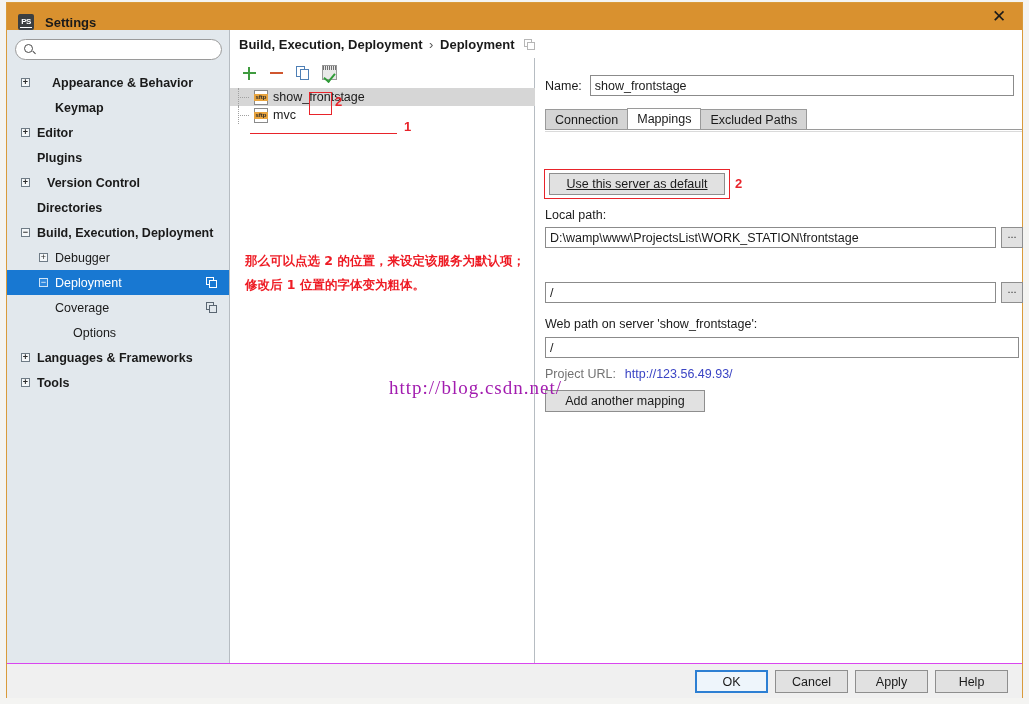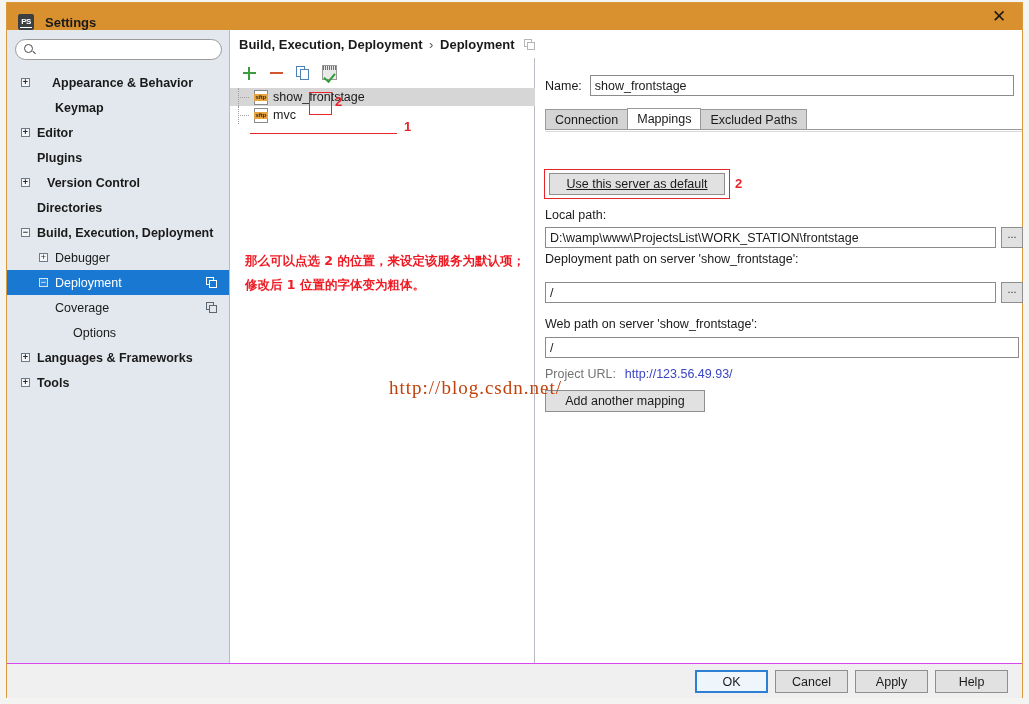--- a/index.html
+++ b/index.html
@@ -517,21 +517,21 @@
     position: absolute;
     left: 10px; top: 360px;
     width: 160px; height: 22px;
   }
 
   .watermark {
     position: absolute;
     left: 382px; top: 347px;
     font-family: "Liberation Serif", serif;
     font-size: 19px;
-    color: #c2410c;
+    color: #a21caf;
     white-space: nowrap;
     letter-spacing: 1px;
   }
 
   
   .footer {
     position: absolute;
     left: 0; top: 660px;
     width: 1015px; height: 34px;
     background: #f0f0f0;
@@ -714,21 +714,20 @@
         <div class="tab-panel-line2"></div>
 
         <div class="use-default-annot"></div>
         <button class="btn use-default-btn">Use this server as default</button>
         <div class="use-default-num">2</div>
 
         <div class="field-label lbl-local">Local path:</div>
         <input class="text-input in-local" type="text" value="D:\wamp\www\ProjectsList\WORK_STATION\frontstage" style="">
         <div class="browse-btn btn-local">...</div>
 
-        <div class="field-label lbl-deploy">Deployment path on server 'show_frontstage':</div>
         <input class="text-input in-deploy" type="text" value="/" style="">
         <div class="browse-btn btn-deploy">...</div>
 
         <div class="field-label lbl-web">Web path on server 'show_frontstage':</div>
         <input class="text-input in-web" type="text" value="/" style="">
 
         <div class="url-row">
           <span class="url-label">Project URL:</span>
           <span class="url-link">http://123.56.49.93/</span>
         </div>

